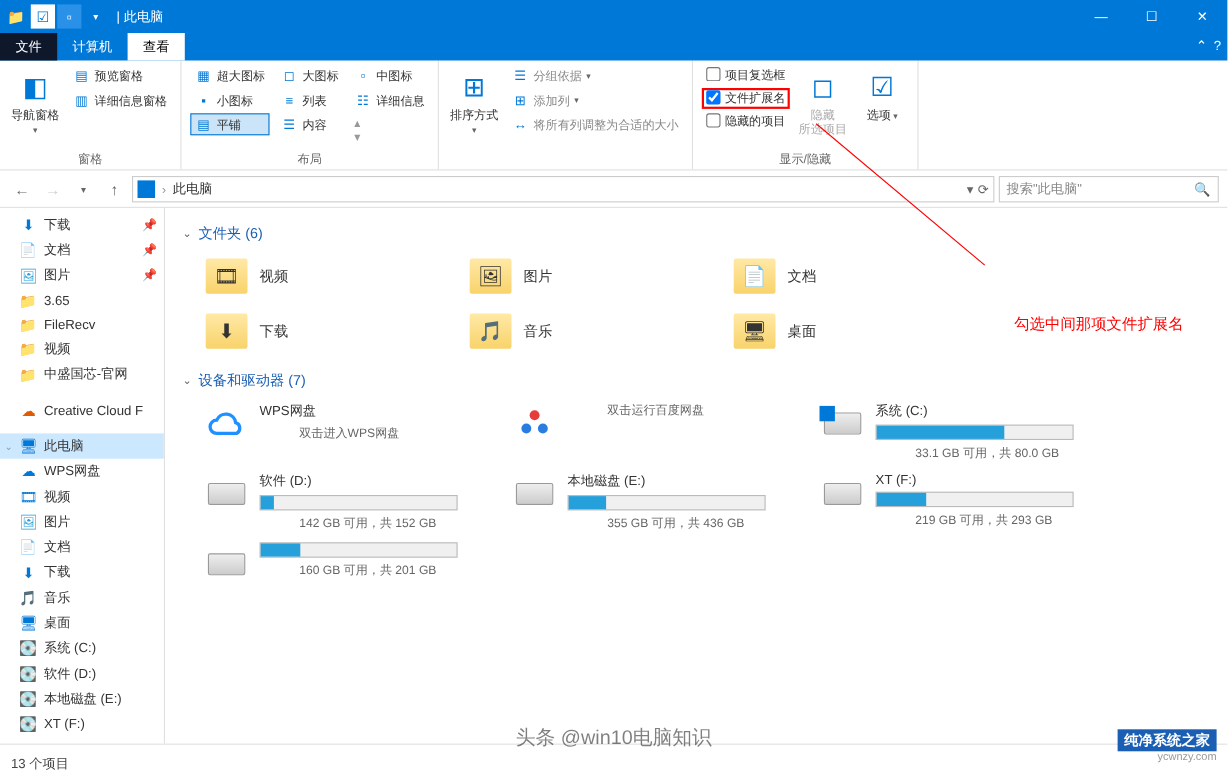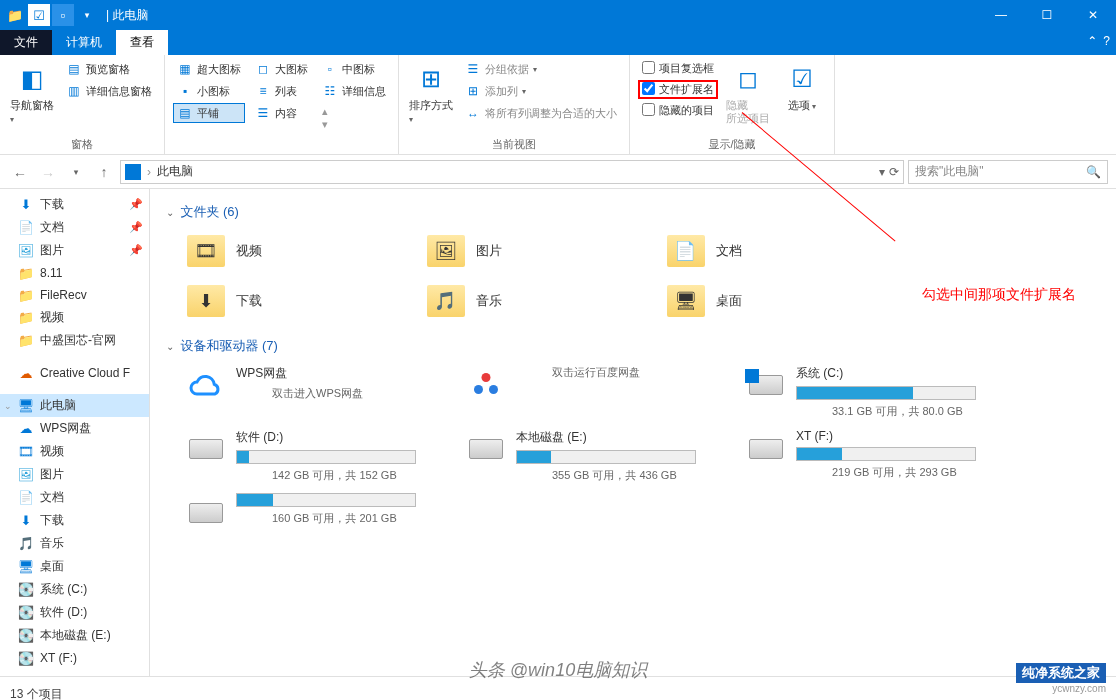--- a/index.html
+++ b/index.html
@@ -21,21 +21,21 @@
 .tab.active { background: #fff; color: #000; }
 .tabs .help { position: absolute; right: 6px; top: 4px; color: #fff; display: flex; gap: 6px; }
 
 
 .ribbon { height: 100px; border-bottom: 1px solid #e0e0e0; display: flex; background: #fff; }
 .rgroup { border-right: 1px solid #e0e0e0; display: flex; flex-direction: column; padding: 4px 8px 2px; }
 .rgroup-body { flex: 1; display: flex; align-items: flex-start; gap: 6px; }
 .rgroup-label { text-align: center; font-size: 11px; color: #666; padding-top: 2px; }
 .rbtn-lg { display: flex; flex-direction: column; align-items: center; justify-content: center; width: 48px; gap: 4px; padding: 4px 2px; cursor: pointer; }
 .rbtn-lg .icn { width: 32px; height: 32px; display: flex; align-items: center; justify-content: center; font-size: 24px; color: #0078d7; }
-.rbtn-lg .lbl { font-size: 11px; line-height: 1.2; }
+.rbtn-lg .lbl { font-size: 11px; text-align: center; line-height: 1.2; }
 .rcol { display: flex; flex-direction: column; gap: 2px; }
 .rbtn-sm { display: flex; align-items: center; gap: 4px; padding: 2px 4px; font-size: 11px; cursor: pointer; white-space: nowrap; }
 .rbtn-sm .micn { width: 16px; height: 16px; display: inline-flex; align-items: center; justify-content: center; color: #0078d7; font-size: 12px; }
 .rbtn-sm.sel { background: #cce4f7; border: 1px solid #0078d7; padding: 1px 3px; }
 .rchk { display: flex; gap: 4px; padding: 2px 4px; font-size: 11px; }
 .rchk input { width: 13px; height: 13px; }
 .rchk.hl { border: 2px solid red; padding: 0 2px; }
 .caret { font-size: 8px; color: #666; }
 
 
@@ -74,21 +74,21 @@
 .drive-sub { font-size: 11px; color: #666; margin-left: 36px; }
 .drive-bar { width: 180px; height: 14px; border: 1px solid #bbb; background: #f0f0f0; }
 .drive-fill { height: 100%; background: #26a0da; }
 
 
 .statusbar { height: 36px; border-top: 1px solid #e0e0e0; display: flex; align-items: center; padding: 0 10px; font-size: 12px; color: #444; }
 
 
 .ann-line { position: absolute; border-top: 1px solid red; transform-origin: left center; z-index: 50; pointer-events: none; }
 .ann-text { position: absolute; color: red; font-size: 14px; z-index: 50; pointer-events: none; }
-.watermark1 { position: absolute; bottom: 18px; left: 50%; transform: translateX(-50%); color: rgba(0,0,0,0.5); font-size: 18px; z-index: 40; font-style: italic; }
+.watermark1 { position: absolute; bottom: 18px; left: 50%; transform: translateX(-50%); color: rgba(0,0,0,0.5); font-size: 18px; z-index: 40; }
 .watermark2 { position: absolute; bottom: 6px; right: 10px; text-align: right; z-index: 40; }
 .watermark2 .l1 { color: #fff; background: #1a5fb4; padding: 1px 6px; font-size: 13px; font-weight: bold; }
 .watermark2 .l2 { color: #999; font-size: 10px; }
 
 .disk-hw { width: 34px; height: 20px; background: linear-gradient(#eee,#ccc); border: 1px solid #999; border-radius: 2px; }
 </style>
 </head>
 <body>
 
 <div class="titlebar">
@@ -173,20 +173,21 @@
             <span class="micn">▫</span>
             <span>中图标</span>
           </div>
         <div class="rbtn-sm">
             <span class="micn">☷</span>
             <span>详细信息</span>
           </div>
         <div class="rbtn-sm" style="color:#999;">▴<br>▾</div>
       </div>
     </div>
+    <div class="rgroup-label">布局</div>
   </div>
 
   <div class="rgroup">
     <div class="rgroup-body">
       <div class="rbtn-lg">
         <div class="icn">⊞</div>
         <div class="lbl"><span>排序方式</span><span class="caret"> ▾</span></div>
       </div>
       <div class="rcol" style="color:#888;">
         <div class="rbtn-sm">
@@ -198,21 +199,20 @@
             <span class="micn">⊞</span>
             <span>添加列</span> 
             <span class="caret">▾</span>
           </div>
         <div class="rbtn-sm">
             <span class="micn">↔</span>
             <span>将所有列调整为合适的大小</span>
           </div>
       </div>
     </div>
-    <div class="rgroup-label">当前视图</div>
   </div>
 
   <div class="rgroup">
     <div class="rgroup-body">
       <div class="rcol">
         <label class="rchk">
             <input type="checkbox" style="">
             <span>项目复选框</span>
           </label>
         <label class="rchk hl">
@@ -271,21 +271,21 @@
         <span>文档</span>
         <span class="pin">📌</span>
       </div>
       <div class="side-item">
         <span class="sicn" style="color:#26a0da">🖼</span>
         <span>图片</span>
         <span class="pin">📌</span>
       </div>
       <div class="side-item">
         <span class="sicn" style="color:#f9d36b">📁</span>
-        <span>8.11</span>
+        <span>3.65</span>
       </div>
       <div class="side-item">
         <span class="sicn" style="color:#f9d36b">📁</span>
         <span>FileRecv</span>
       </div>
       <div class="side-item">
         <span class="sicn" style="color:#f9d36b">📁</span>
         <span>视频</span>
       </div>
       <div class="side-item">

